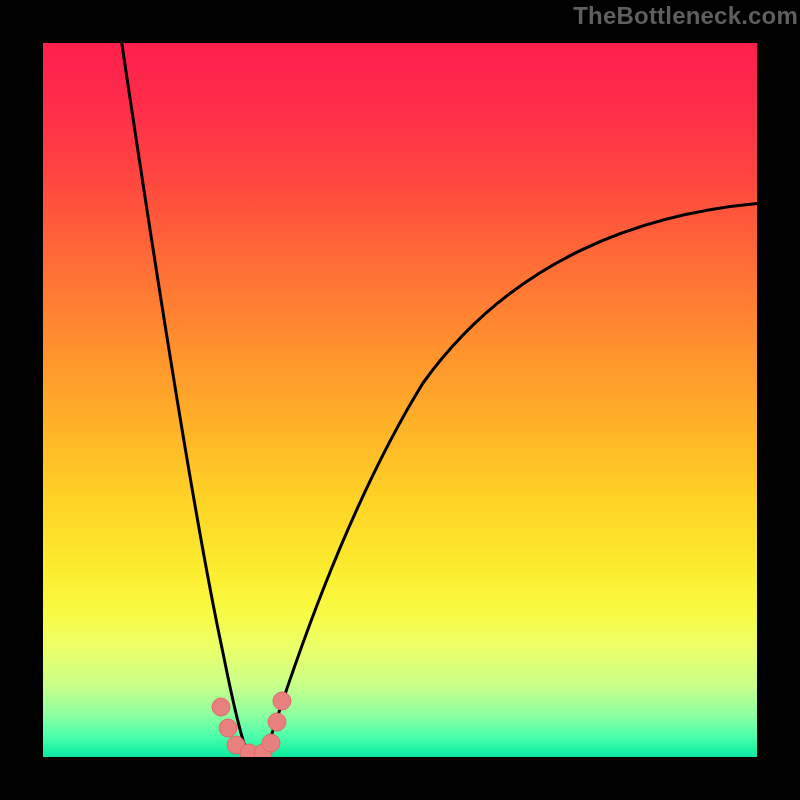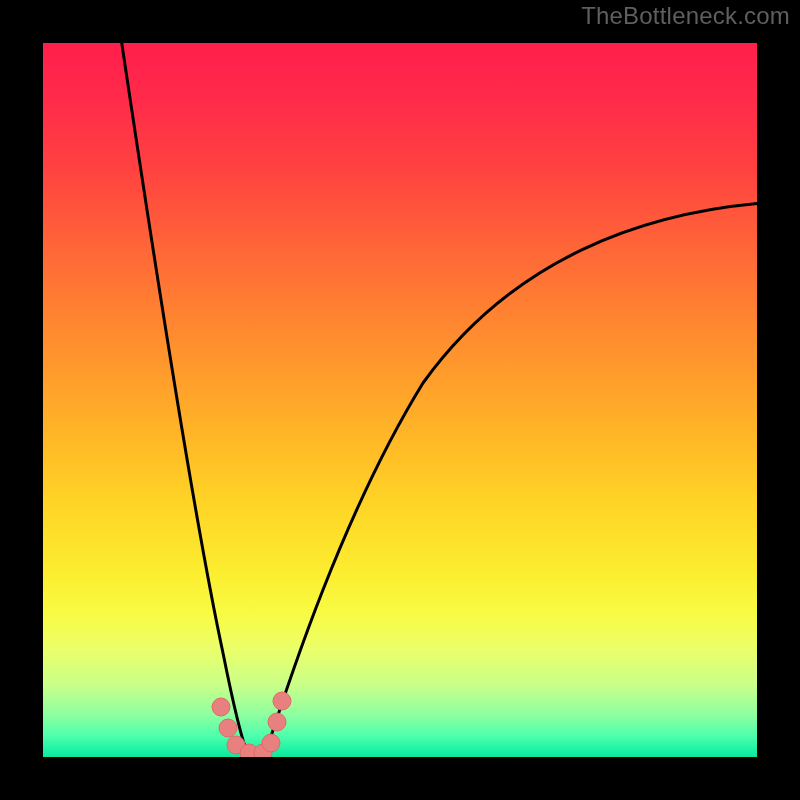--- a/index.html
+++ b/index.html
@@ -44,24 +44,24 @@
       #c8ff8a 90%,
       #8fffa0 94%,
       #4fffac 97%,
       #1cf3a4 99%,
       #0ee69e 100%
     );
   }
   .watermark {
     position: absolute;
     top: 2px;
-    right: 10px;
+    right: 2px;
     color: #5f5f5f;
     font-size: 24px;
-    font-weight: 400;
+    font-weight: 700;
     letter-spacing: 0.2px;
     user-select: none;
   }
   svg {
     position: absolute;
     inset: 0;
   }
 </style>
 </head>
 <body>

